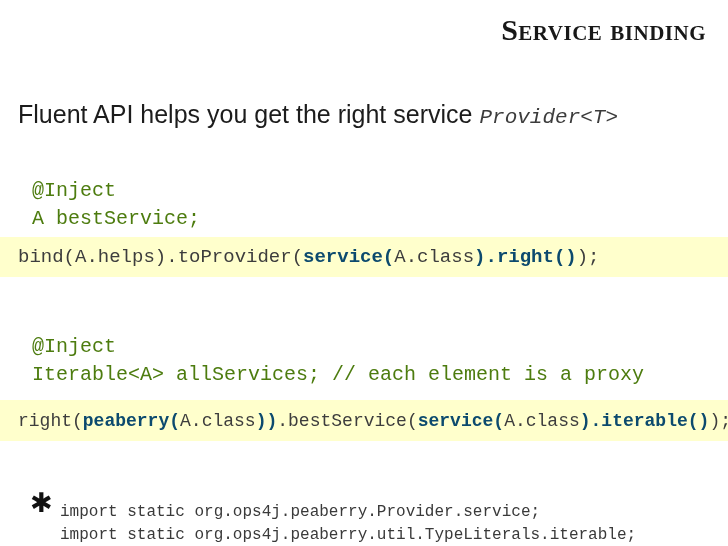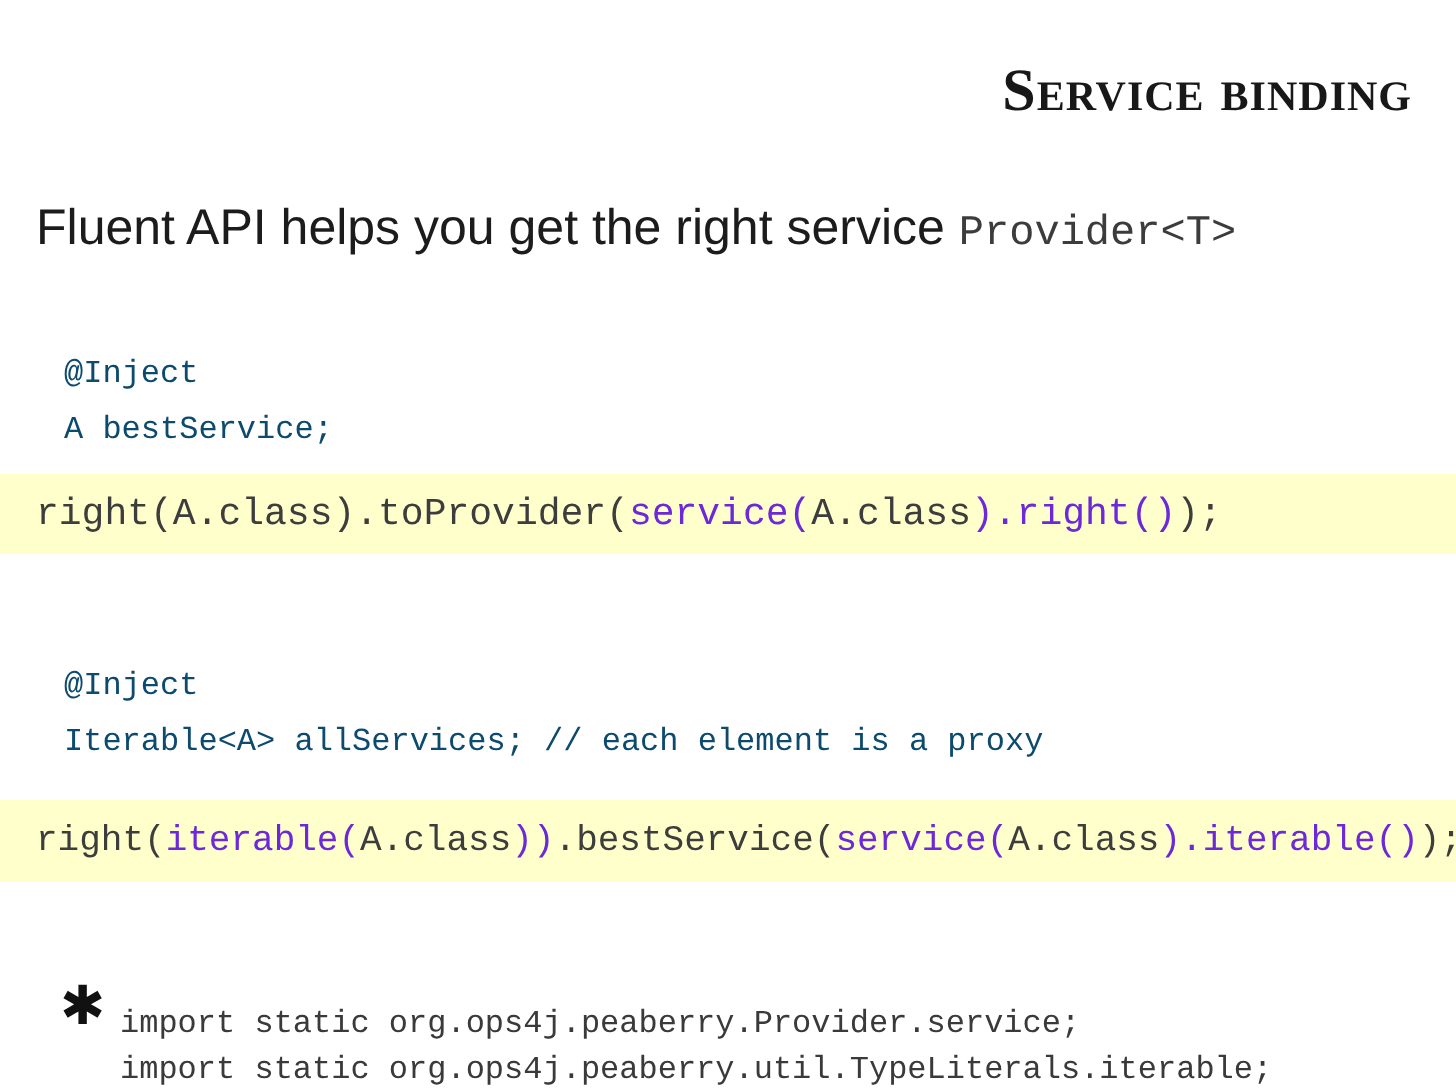--- a/index.html
+++ b/index.html
@@ -28,21 +28,20 @@
     top: 13px;
     right: 22px;
     font-family: "Liberation Serif", serif;
     font-size: 30px;
     font-weight: 700;
     color: #181818;
     letter-spacing: 0.5px;
     font-variant: small-caps;
     text-transform: lowercase;
     white-space: nowrap;
-    margin-top: 16px;
   }
   .slide-title::first-letter {
     text-transform: uppercase;
   }
 
   
   .lead-line {
     position: absolute;
     left: 18px;
     top: 100px;
@@ -53,30 +52,31 @@
     font-size: 25px;
     font-weight: 400;
     color: #1c1c1c;
     margin-top: 32px;
   }
   .lead-code {
     font-family: "Liberation Mono", monospace;
     font-size: 21px;
     color: #3c3c3c;
     margin-left: 7px;
+    font-style: italic;
   }
 
   
   .snippet {
     position: absolute;
     left: 32px;
     font-family: "Liberation Mono", monospace;
-    font-size: 16px;
+    font-size: 20px;
     line-height: 28px;
-    color: #0c4a6e;
+    color: #4d7c0f;
     white-space: pre;
   }
   .snippet-1 { top: 157px; }
   .snippet-2 { top: 313px; }
 
   
   .code-band {
     position: absolute;
     left: 0;
     width: 728px;
@@ -96,22 +96,22 @@
     padding-left: 18px;
   }
   .code-line {
     font-family: "Liberation Mono", monospace;
     font-size: 19px;
     color: #3d3d3d;
     white-space: pre;
   }
   .band-2 .code-line { font-size: 18px; }
   .code-line b {
-    font-weight: 400;
-    color: #6d28d9;
+    font-weight: 700;
+    color: #0c4a6e;
   }
 
   
   .footnote {
     position: absolute;
     left: 30px;
     top: 485px;
     display: flex;
     align-items: flex-start;
   }
@@ -140,28 +140,28 @@
   <div class="slide-title">Service binding</div>
 
   <div class="lead-line">
     <span class="lead-text">Fluent API helps you get the right service</span><span class="lead-code">Provider&lt;T&gt;</span>
   </div>
 
   <pre class="snippet snippet-1">@Inject
 A bestService;</pre>
 
   <div class="code-band band-1">
-    <span class="code-line" id="band-1"><span>right(A.class).toProvider(</span><b>service(</b><span>A.class</span><b>).right()</b><span>);</span></span>
+    <span class="code-line" id="band-1"><span>bind(A.helps).toProvider(</span><b>service(</b><span>A.class</span><b>).right()</b><span>);</span></span>
   </div>
 
   <pre class="snippet snippet-2">@Inject
 Iterable&lt;A&gt; allServices; // each element is a proxy</pre>
 
   <div class="code-band band-2">
-    <span class="code-line" id="band-2"><span>right(</span><b>iterable(</b><span>A.class</span><b>))</b><span>.bestService(</span><b>service(</b><span>A.class</span><b>).iterable()</b><span>);</span></span>
+    <span class="code-line" id="band-2"><span>right(</span><b>peaberry(</b><span>A.class</span><b>))</b><span>.bestService(</span><b>service(</b><span>A.class</span><b>).iterable()</b><span>);</span></span>
   </div>
 
   <div class="footnote">
     <span class="footnote-bullet">✱</span>
     <pre class="footnote-lines">import static org.ops4j.peaberry.Provider.service;
 import static org.ops4j.peaberry.util.TypeLiterals.iterable;</pre>
   </div>
 
 </div>
 

